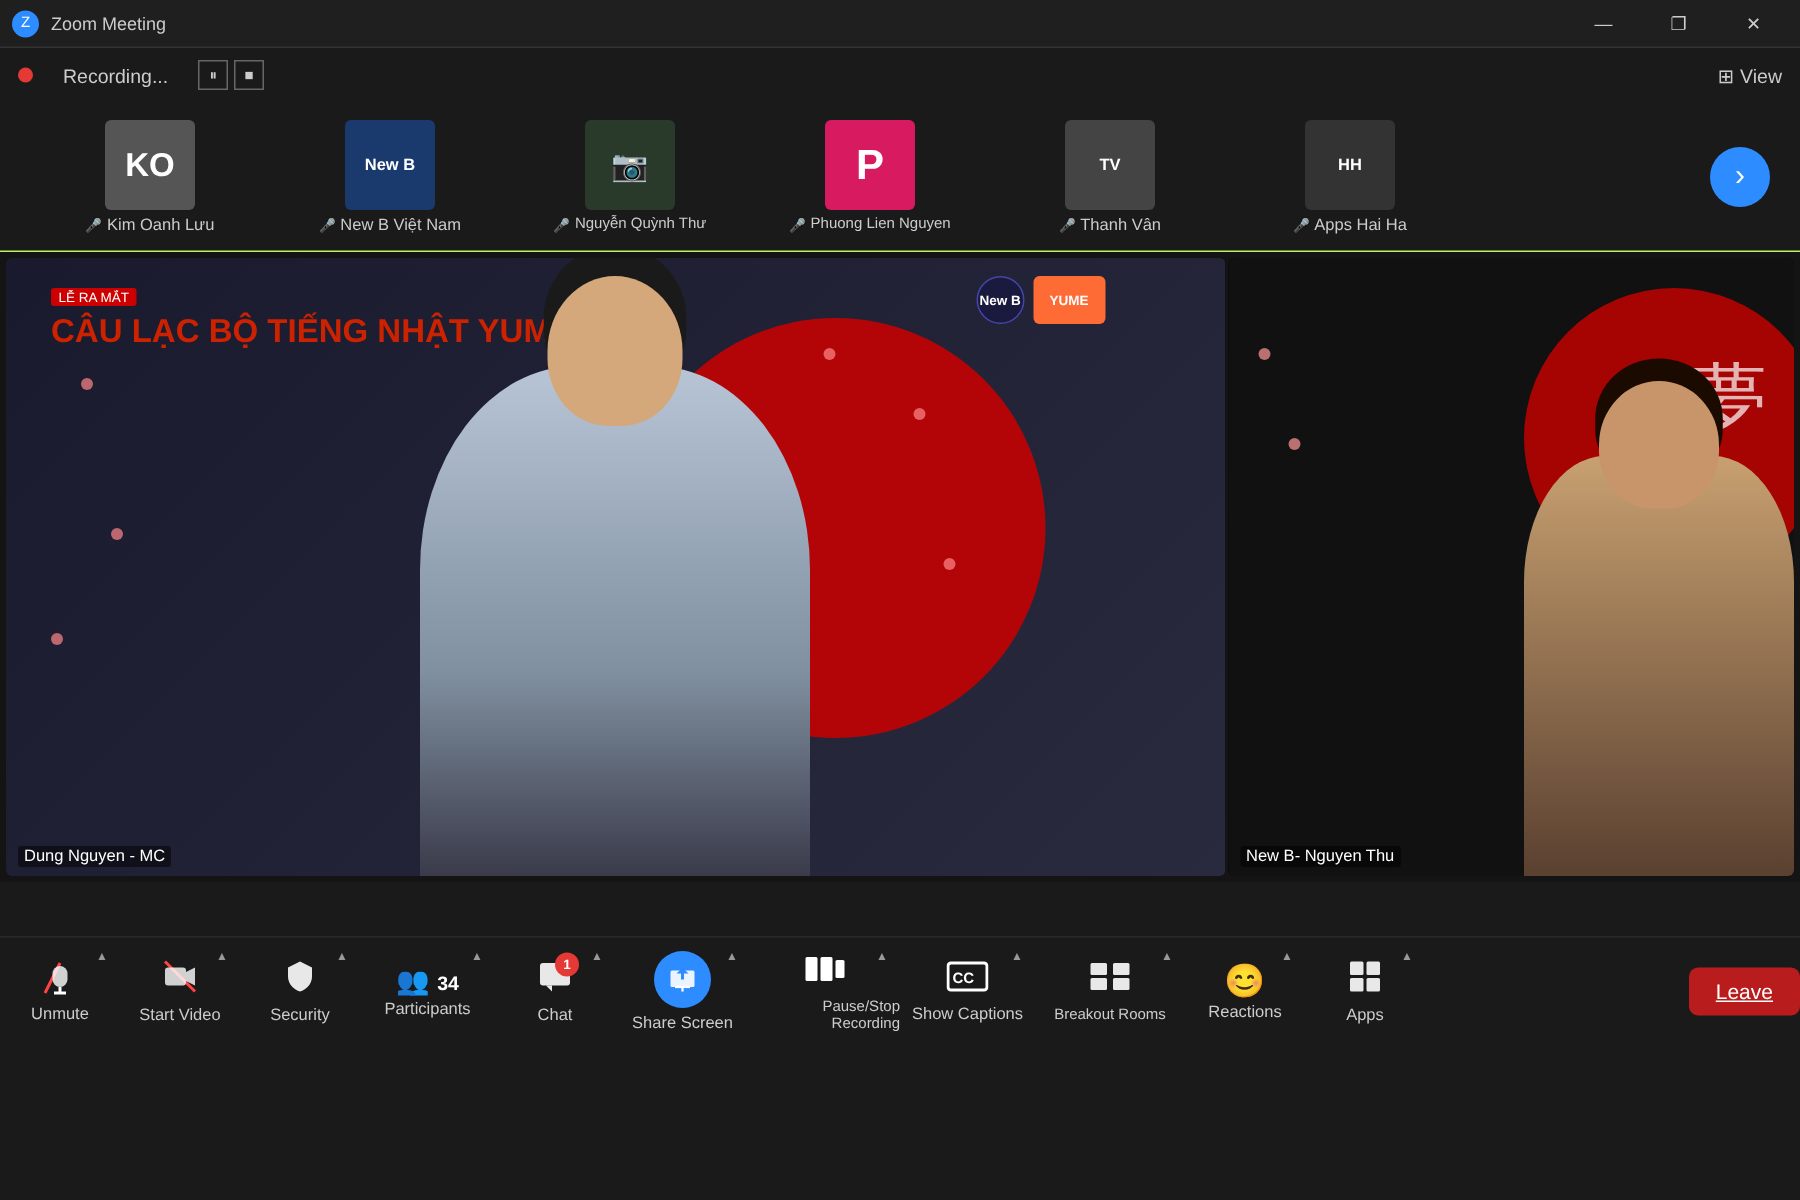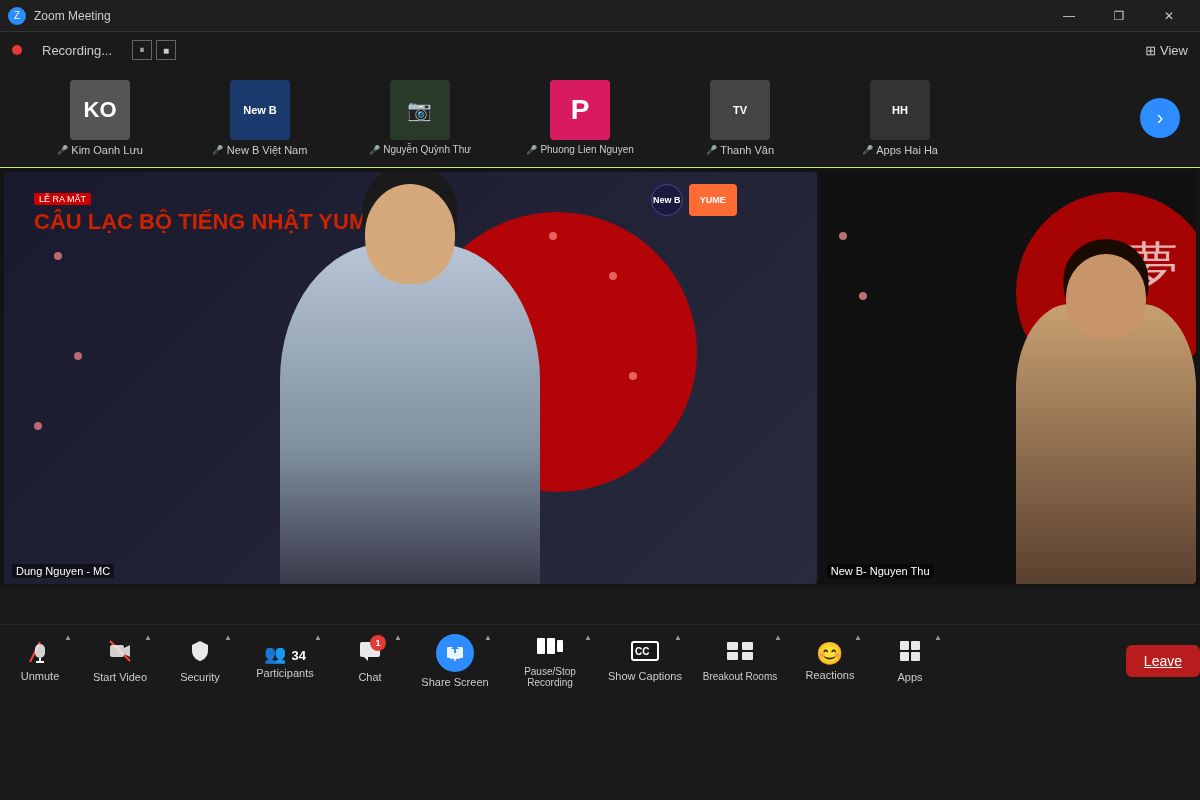--- a/index.html
+++ b/index.html
@@ -707,21 +707,21 @@
 
   <div class="toolbar-item" style="width:100px;">
     <div class="toolbar-caret">▲</div>
     <div class="toolbar-icon pause-icon">
       <svg width="28" height="24" viewBox="0 0 28 24" fill="white">
         <rect x="1" y="4" width="8" height="16" rx="1" fill="white"></rect>
         <rect x="11" y="4" width="8" height="16" rx="1" fill="white"></rect>
         <rect x="21" y="6" width="6" height="12" rx="1" fill="white"></rect>
       </svg>
     </div>
-    <div class="toolbar-label" style="font-size:10px;">Pause/Stop Recording</div>
+    <div class="toolbar-label" style="font-size:10px;text-align:right;">Pause/Stop Recording</div>
   </div>
 
   <div class="toolbar-item" style="width:90px;">
     <div class="toolbar-caret">▲</div>
     <div class="toolbar-icon">
       <svg width="28" height="22" viewBox="0 0 28 22" fill="white">
         <rect x="1" y="2" width="26" height="18" rx="2" fill="none" stroke="white" stroke-width="2"></rect>
         <text x="4" y="15" font-size="10" fill="white" font-weight="bold">CC</text>
       </svg>
     </div>

